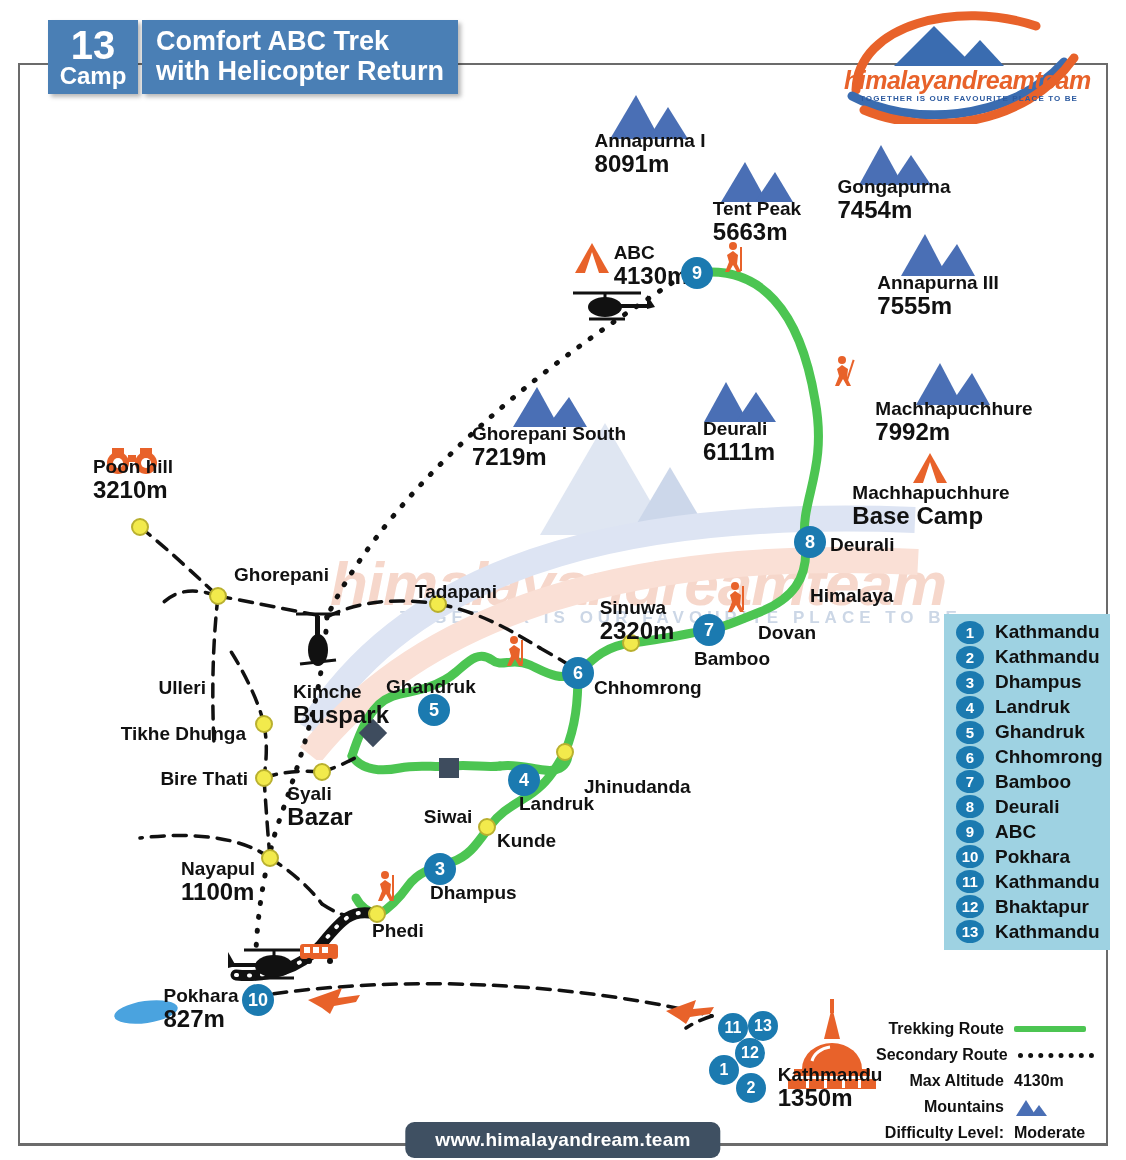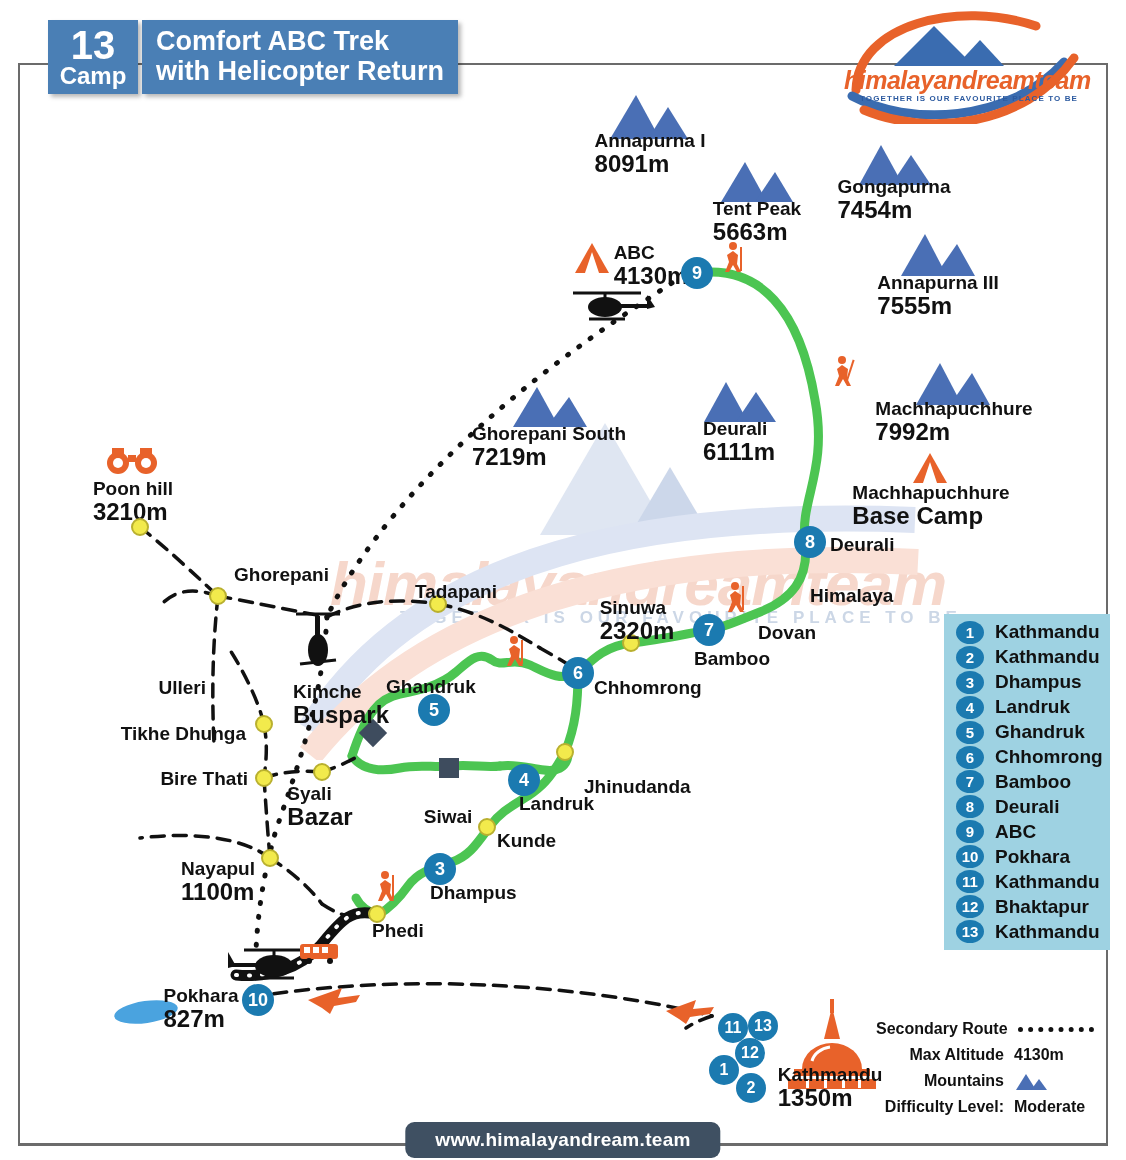--- a/index.html
+++ b/index.html
@@ -242,21 +242,21 @@
 
   <svg class="icon" style="left:132px;top:461px;width:56px;height:30px;" viewBox="0 0 56 30">
     <circle cx="14" cy="17" r="11" fill="#e8622a"></circle>
       <circle cx="42" cy="17" r="11" fill="#e8622a"></circle>
     <circle cx="14" cy="17" r="5" fill="#fff"></circle>
       <circle cx="42" cy="17" r="5" fill="#fff"></circle>
     <rect x="8" y="2" width="12" height="9" fill="#e8622a"></rect>
       <rect x="36" y="2" width="12" height="9" fill="#e8622a"></rect>
     <rect x="24" y="9" width="8" height="7" fill="#e8622a"></rect>
   </svg>
-  <div class="lab c" style="left:133px;top:478px;">
+  <div class="lab c" style="left:133px;top:456px;">
     <span>Poon hill</span><small>3210m</small></div>
 
   <svg class="icon" style="left:733px;top:258px;width:26px;height:34px;" viewBox="0 0 26 34">
     <circle cx="13" cy="5" r="4" fill="#e8622a"></circle>
       <path d="M13,10 l5,4 l-1,9 l4,8 h-4 l-4,-7 l-4,7 h-4 l4,-10 l-2,-7 z" fill="#e8622a"></path>
     <rect x="20" y="6" width="2" height="24" fill="#e8622a"></rect>
   </svg>
   <svg class="icon" style="left:845px;top:372px;width:26px;height:34px;" viewBox="0 0 26 34">
     <circle cx="10" cy="5" r="4" fill="#e8622a"></circle>
       <path d="M10,10 l6,4 l-1,9 l4,8 h-4 l-4,-7 l-4,7 h-4 l4,-10 l-2,-7 z" fill="#e8622a"></path>
@@ -440,20 +440,24 @@
         <div class="itin-lab">Bhaktapur</div>
       </div>
     <div class="itin-row">
         <div class="itin-num">13</div>
         <div class="itin-lab">Kathmandu</div>
       </div>
   </div>
 
   <div class="legend">
     <div class="lg-row">
+      <div class="lg-lab">Trekking Route</div>
+      <div class="lg-green"></div>
+    </div>
+    <div class="lg-row">
       <div class="lg-lab">Secondary Route</div>
       <div class="lg-dash"></div>
     </div>
     <div class="lg-row">
       <div class="lg-lab">Max Altitude</div>
       <div class="lg-val">4130m</div>
     </div>
     <div class="lg-row">
       <div class="lg-lab">Mountains</div>
       <svg width="34" height="20" viewBox="0 0 34 20">

